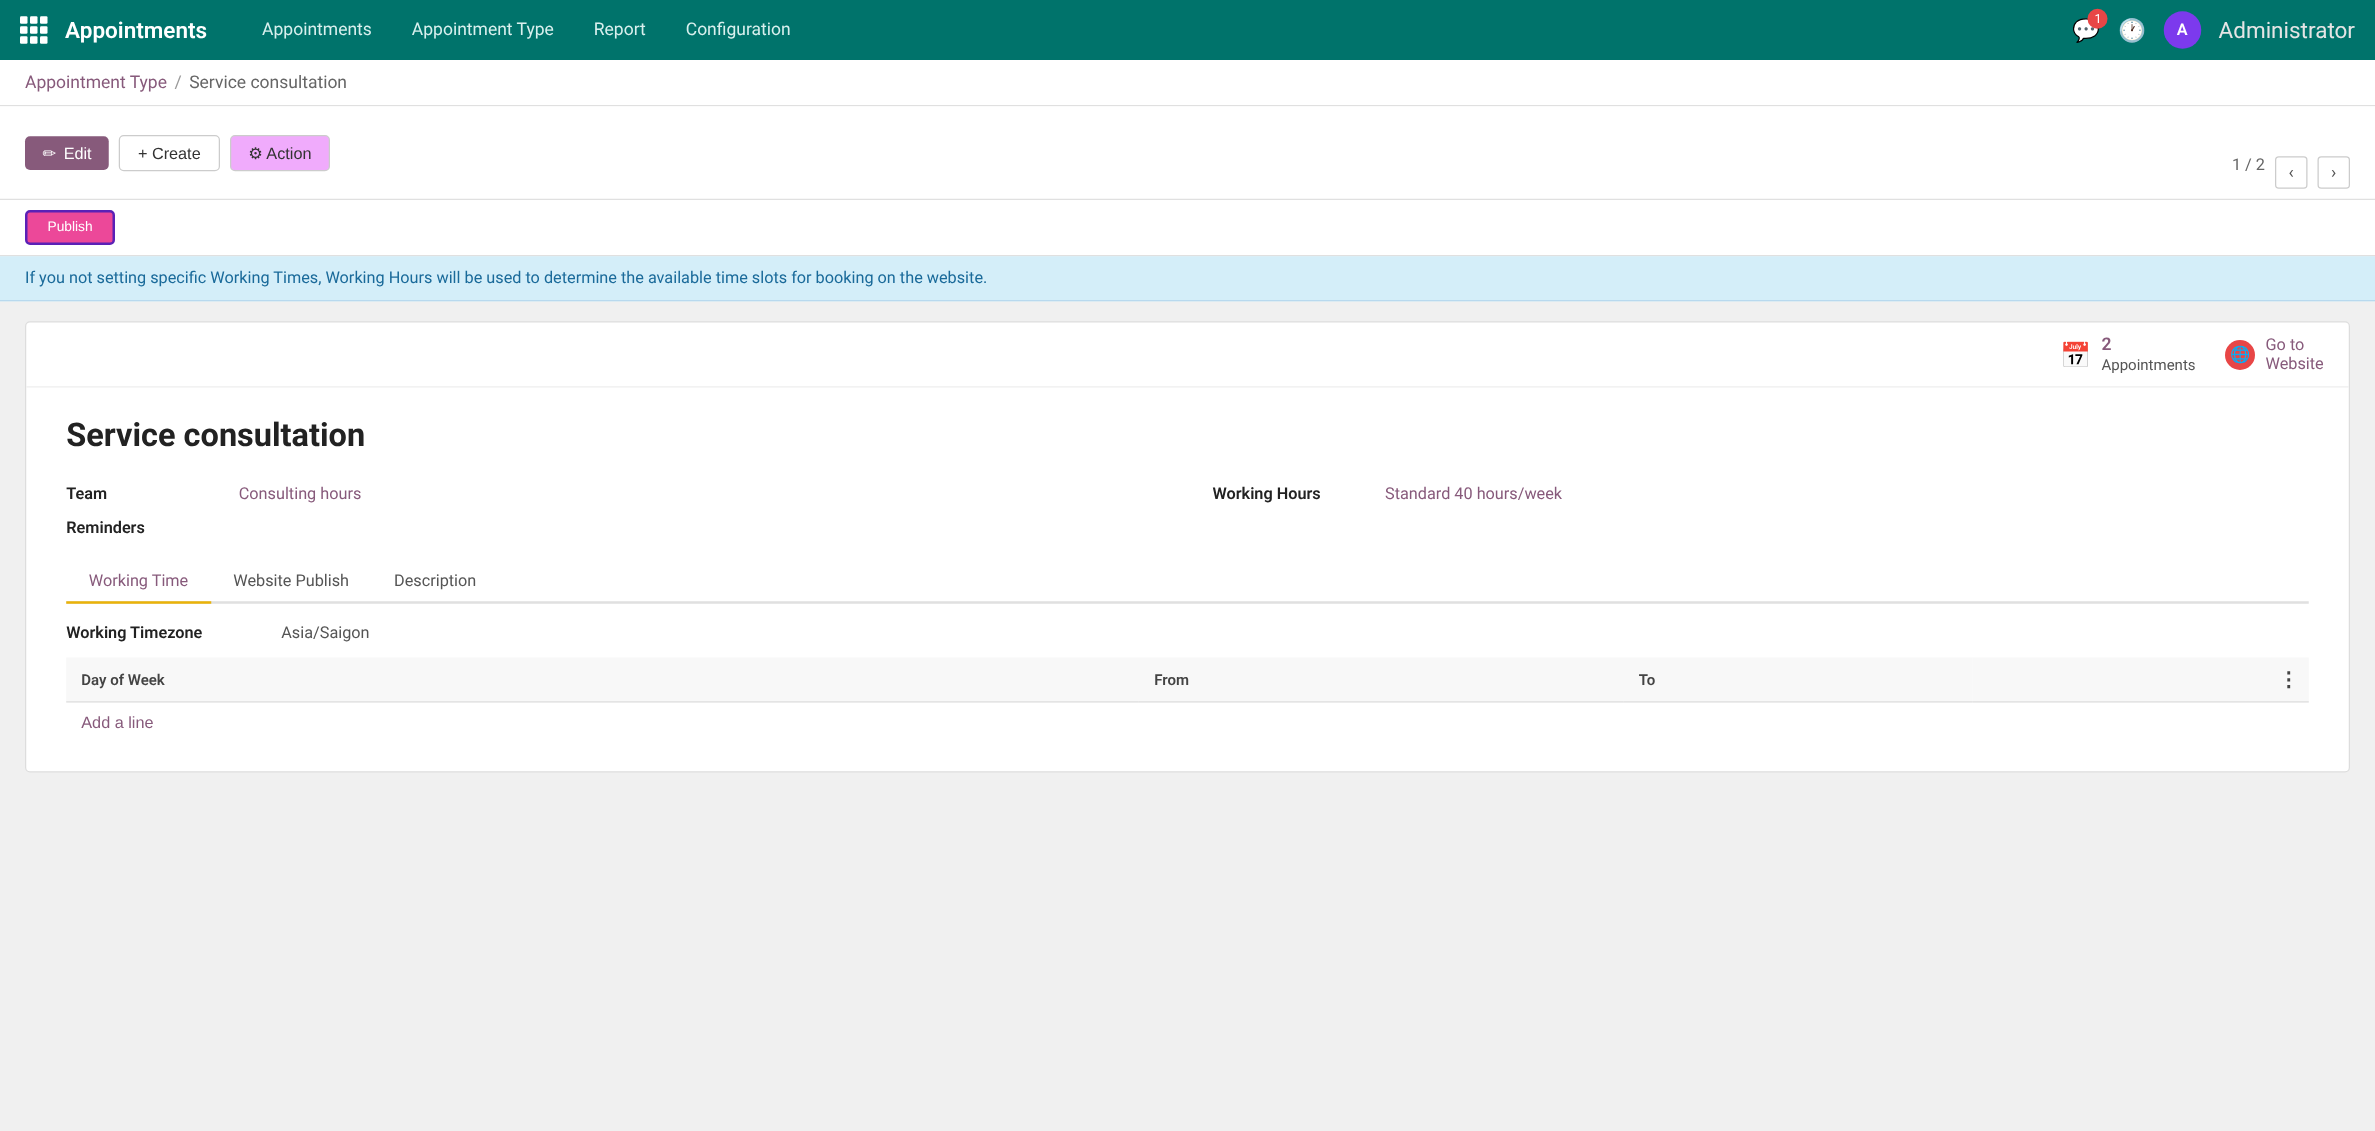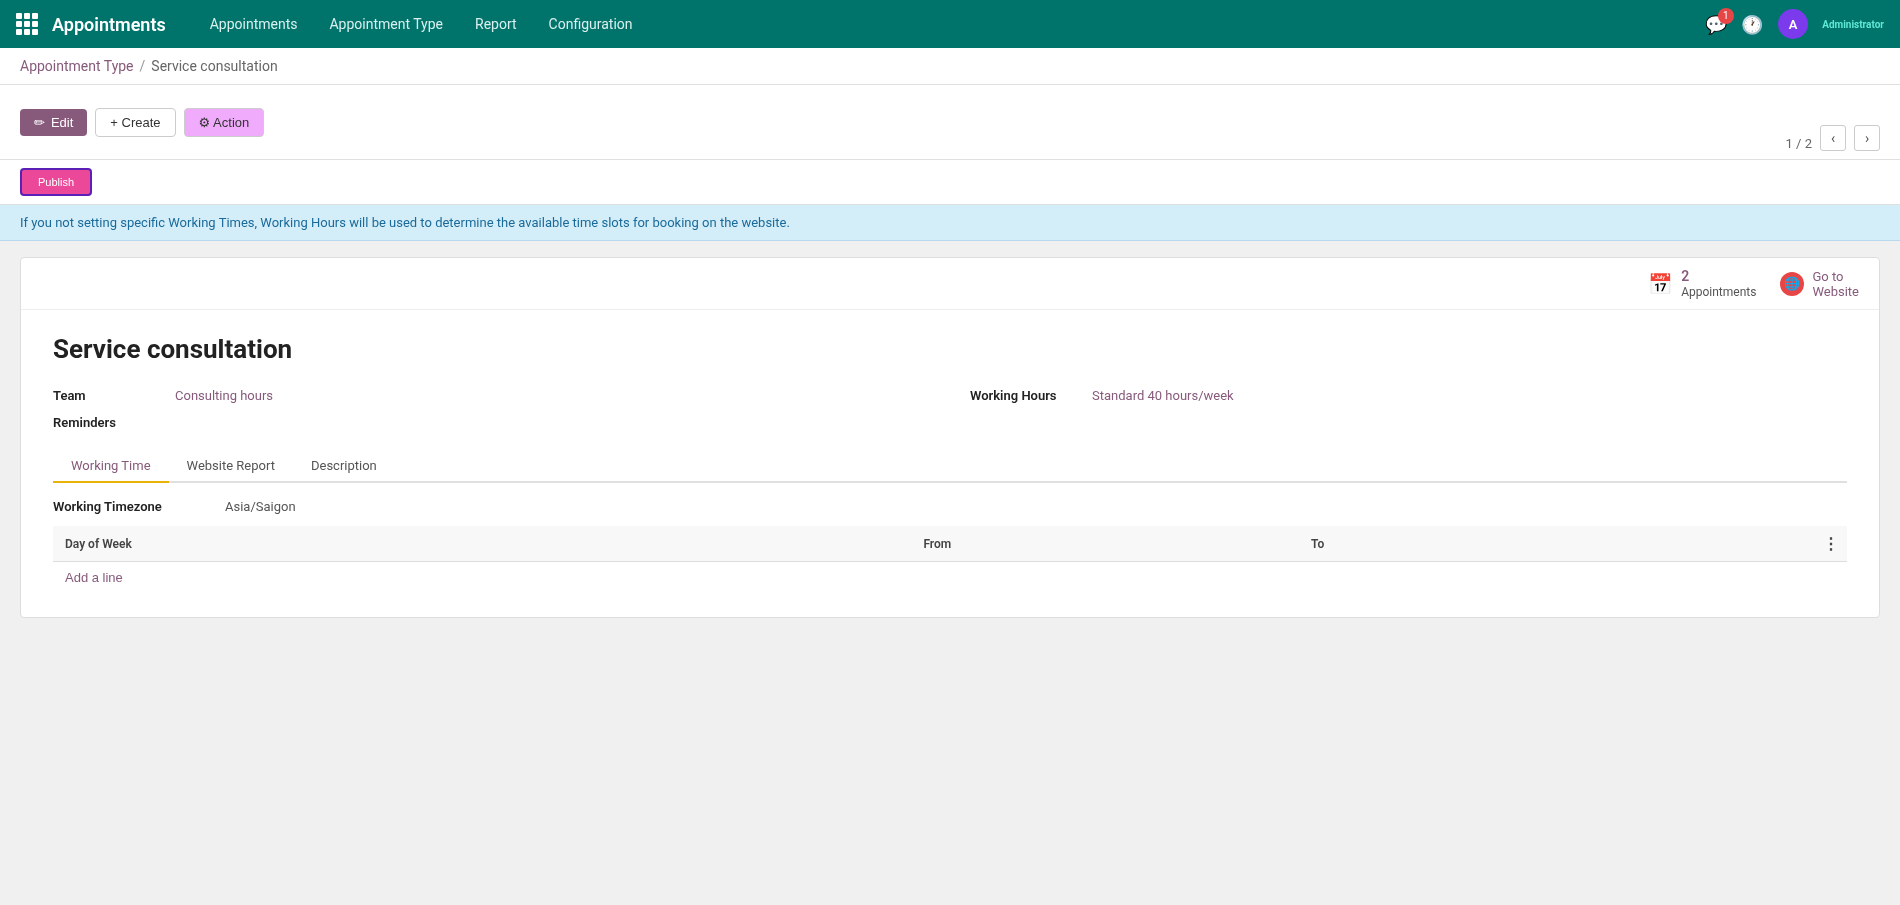--- a/index.html
+++ b/index.html
@@ -70,23 +70,22 @@
     }
     .topnav-avatar {
       background: #7c3aed;
       color: #fff;
       border-radius: 50%;
       width: 30px; height: 30px;
       display: flex; align-items: center; justify-content: center;
       font-size: 13px; font-weight: 600;
     }
     .topnav-username {
-      color: #5eead4;
-      font-size: 10px;
-      font-weight: bold;
+      color: #e5e5e5;
+      font-size: 18px;
     }
 
     
     .breadcrumb-bar {
       background: #fff;
       padding: 10px 20px;
       border-bottom: 1px solid #e0e0e0;
       display: flex;
       align-items: center;
       gap: 6px;
@@ -134,21 +133,21 @@
       border: 1px solid #ccc;
       padding: 6px 14px;
       border-radius: 4px;
       cursor: pointer;
       font-size: 13px;
       display: flex; align-items: center; gap: 6px;
     }
     .action-bar-right {
       margin-left: auto;
       display: flex;
-      align-items: flex-end;
+      align-items: flex-start;
       gap: 8px;
       color: #666;
       font-size: 13px;
       margin-top: 32px;
     }
     .pager-btn {
       background: #fff;
       border: 1px solid #ccc;
       border-radius: 3px;
       width: 26px; height: 26px;
@@ -244,21 +243,21 @@
     }
 
     .fields-grid {
       display: grid;
       grid-template-columns: 1fr 1fr;
       gap: 12px 40px;
       margin-bottom: 20px;
     }
     .field-row {
       display: flex;
-      gap: 12px;
+      gap: 28px;
       align-items: flex-end;
     }
     .field-label {
       font-weight: 600;
       color: #222;
       font-size: 13px;
       min-width: 110px;
     }
     .field-value {
       color: #875a7b;
@@ -439,21 +438,21 @@
         <div>
           <div class="field-row">
             <span class="field-label">Working Hours</span>
             <span class="field-value">Standard 40 hours/week</span>
           </div>
         </div>
       </div>
 
       <div class="tabs-bar">
         <div class="tab active">Working Time</div>
-        <div class="tab">Website Report</div>
+        <div class="tab">Website Publish</div>
         <div class="tab">Description</div>
       </div>
 
       <div class="wt-section">
         <div class="field-row-wt">
           <span class="field-label-wt">Working Timezone</span>
           <span class="field-value-wt">Asia/Saigon</span>
         </div>
 
         <table class="schedule-table">

